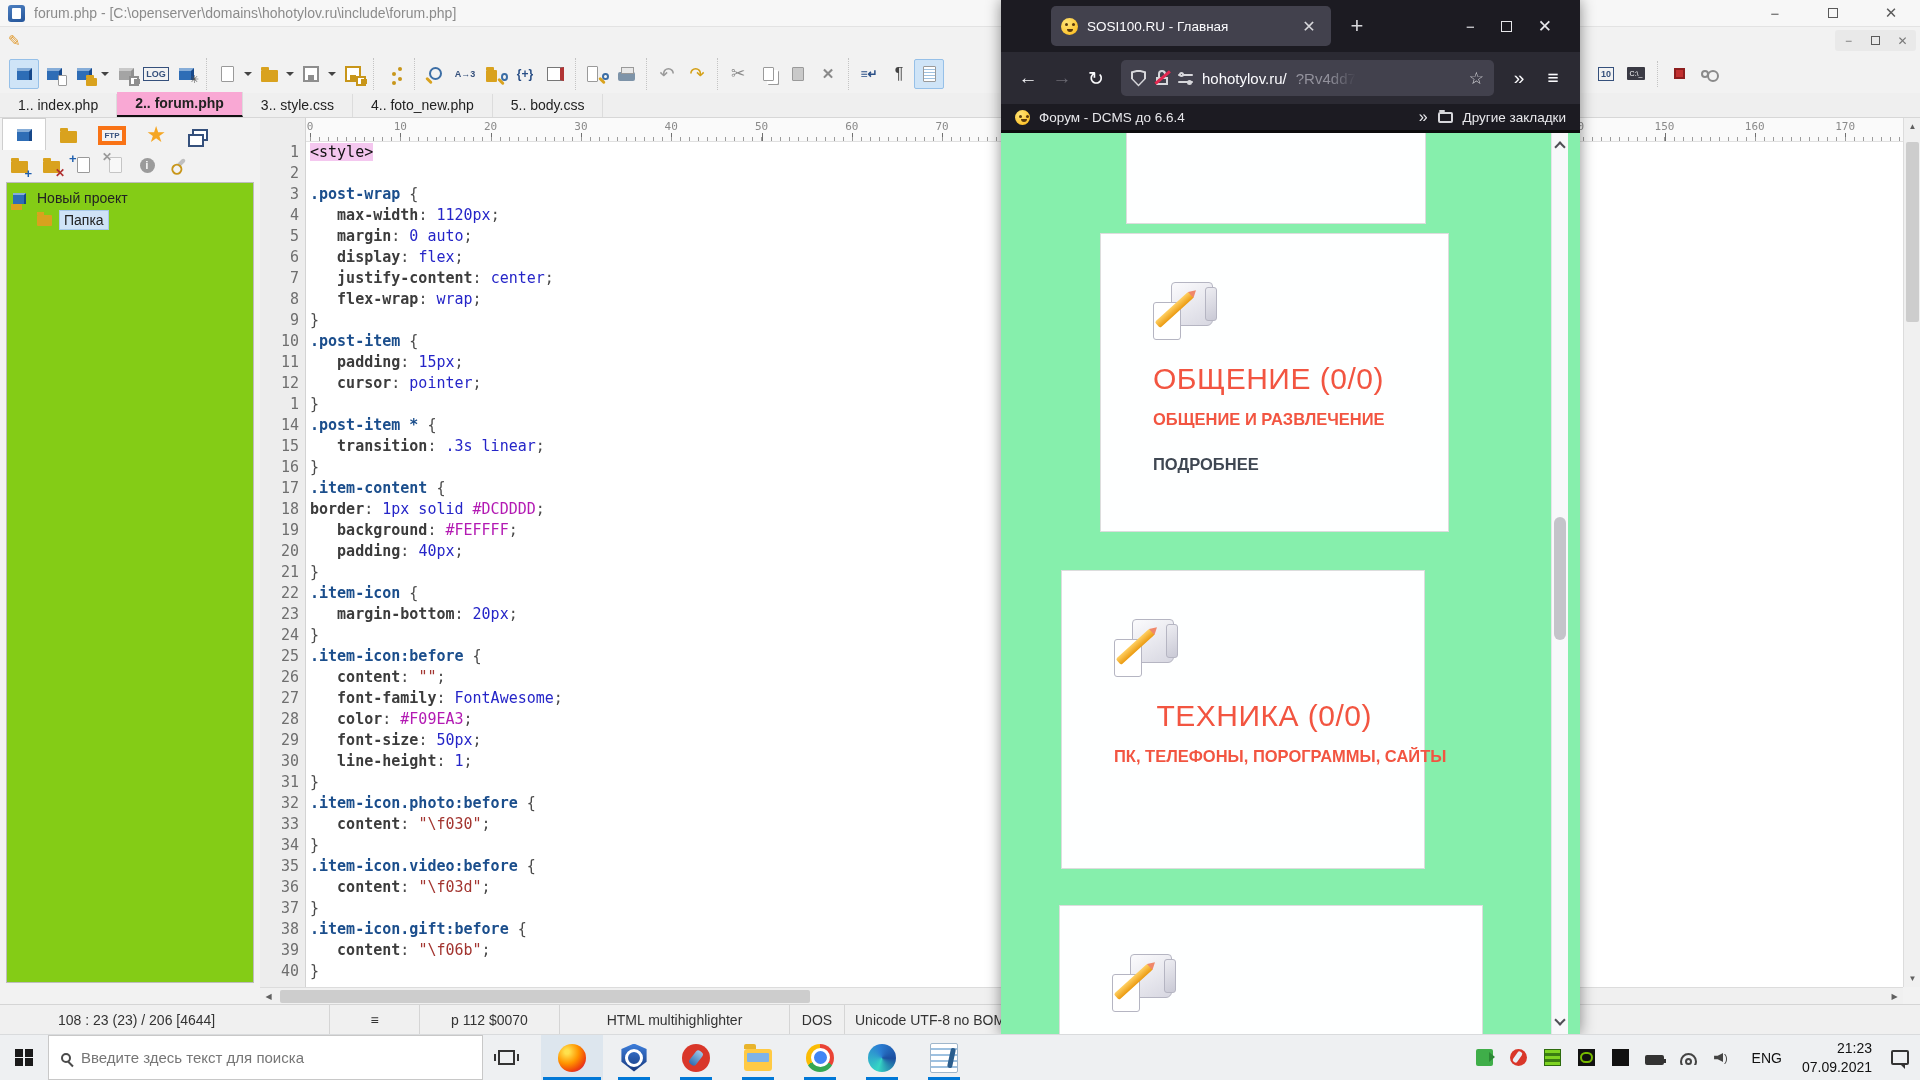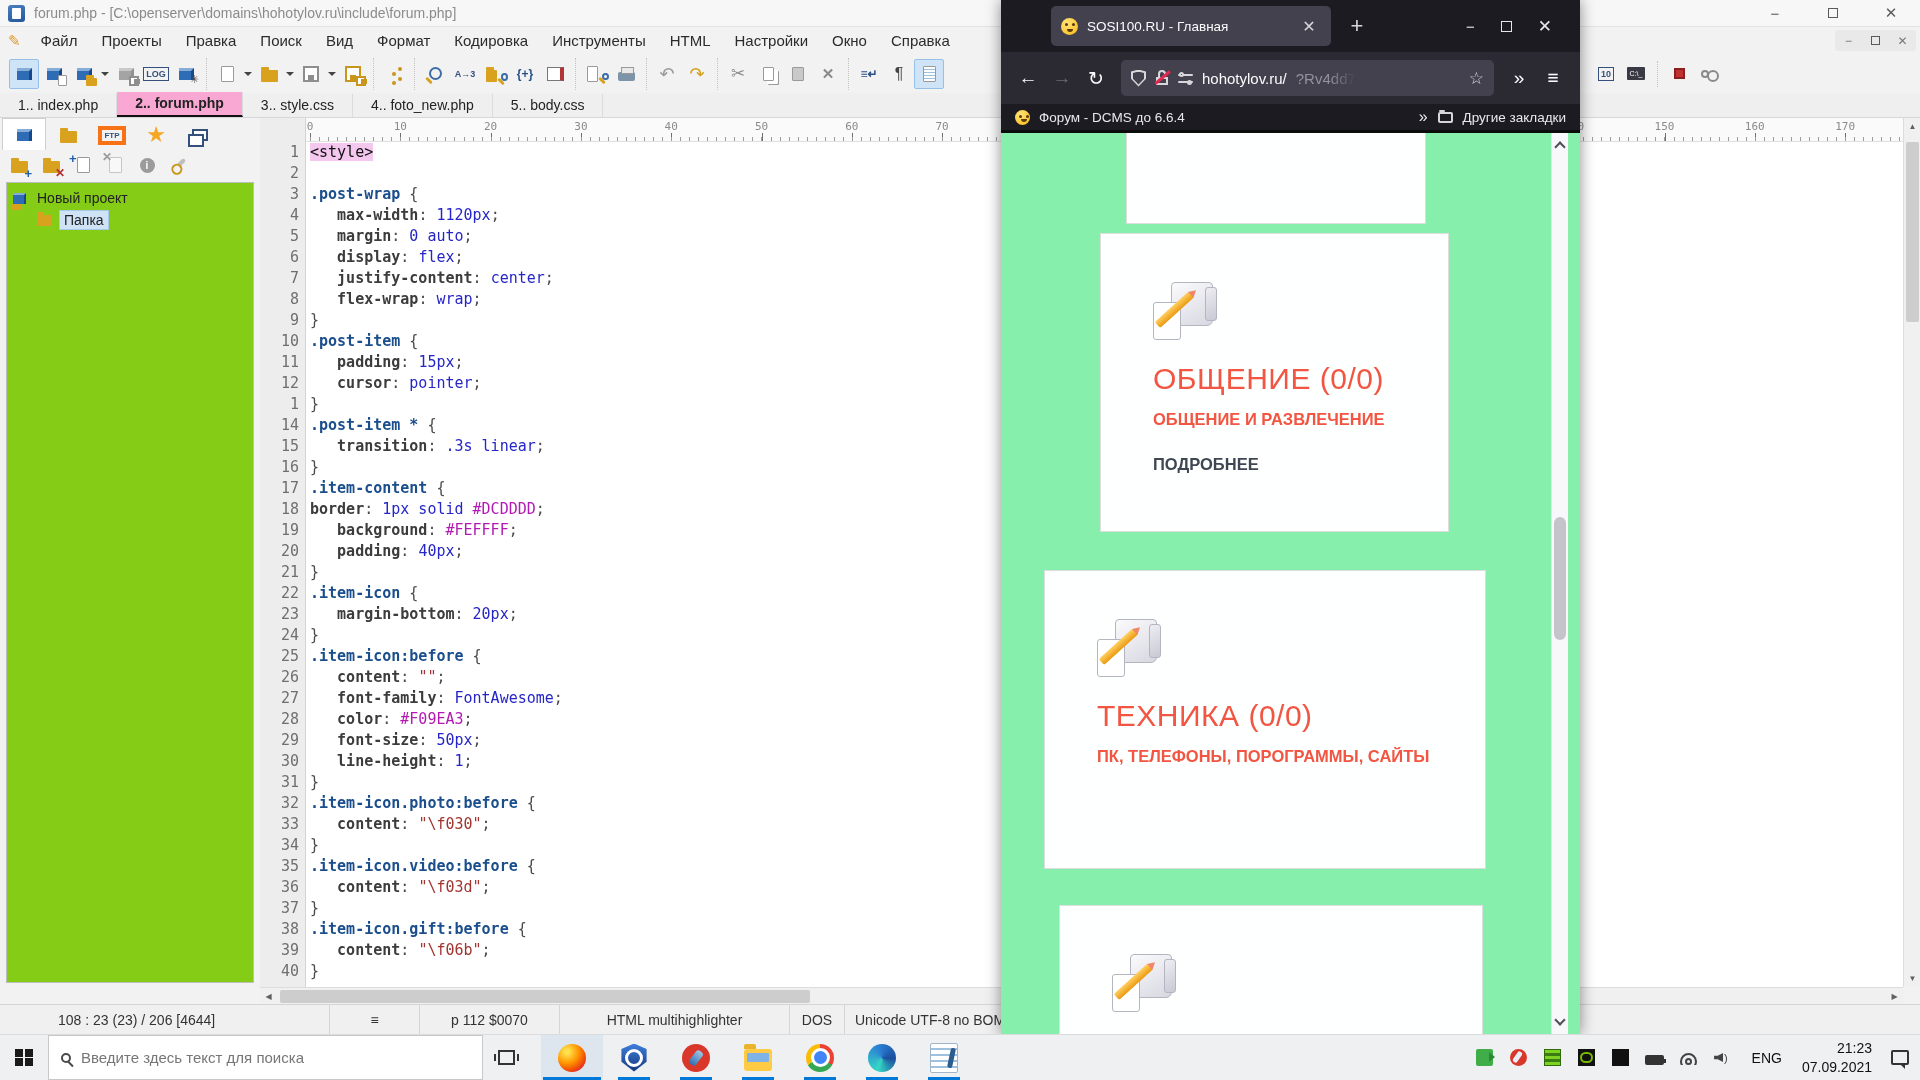--- a/index.html
+++ b/index.html
@@ -171,21 +171,21 @@
   .b-bookmarks{position:absolute;left:0;top:104px;width:100%;height:29px;background:#1c1b22;display:flex;align-items:center;
                padding:0 14px;color:#e8e8ec;font-size:13.5px;gap:9px;border-bottom:3px solid #0c0c0d;}
   .bm-right{margin-left:auto;display:flex;align-items:center;gap:10px;}
   .folder-o{width:15px;height:11px;border:2px solid #d7d7db;border-radius:2px;position:relative;}
   .folder-o::before{content:"";position:absolute;left:-1px;top:-4px;width:6px;height:2px;background:#d7d7db;border-radius:1px;}
 
   .b-content{position:absolute;left:0;top:133px;width:100%;bottom:0;background:#86efac;overflow:hidden;}
   .site-card{position:absolute;background:#feffff;border:1px solid #dcdddd;padding:48px 52px;}
   .card-top{left:125px;top:-6px;width:300px;height:68px;border-top:none;}
   .card-1{left:99px;top:100px;width:349px;height:299px;}
-  .card-2{left:43px;top:437px;width:442px;height:299px;}
+  .card-2{left:60px;top:437px;width:364px;height:299px;text-align:right;}
   .card-3{left:58px;top:772px;width:424px;height:290px;}
   .card-title{color:#f25541;font-size:30px;letter-spacing:.5px;margin:22px 0 0 0;white-space:nowrap;}
   .card-sub{color:#f25541;font-size:16.5px;font-weight:bold;margin-top:14px;white-space:nowrap;}
   .card-more{color:#3f4752;font-size:16.5px;font-weight:bold;margin-top:26px;}
   .fpicon{width:64px;height:58px;position:relative;}
   .fp-back{position:absolute;right:4px;top:0;width:42px;height:44px;background:linear-gradient(150deg,#fbfbfd,#d7d7e1);border:1px solid #b5b5c2;border-radius:4px 4px 6px 4px;}
   .fp-back::before{content:"";position:absolute;right:-5px;top:4px;width:10px;height:32px;background:linear-gradient(150deg,#ededf2,#c9c9d5);border:1px solid #b5b5c2;border-radius:3px;}
   .fp-page{position:absolute;left:0;bottom:0;width:28px;height:38px;background:#fff;border:1px solid #b5b5c2;border-radius:3px;}
   .fp-pencil{position:absolute;left:7px;bottom:12px;width:46px;height:8px;background:linear-gradient(#ffd063,#eb9a10);border-radius:2px;transform:rotate(-42deg);transform-origin:left bottom;}
   .fp-pencil::before{content:"";position:absolute;right:-6px;top:0;border-left:7px solid #f0876a;border-top:4px solid transparent;border-bottom:4px solid transparent;}
@@ -270,34 +270,20 @@
         <span class="wc-btn">−</span>
         <span class="wc-btn">
             <span class="wc-restore"></span>
           </span>
         <span class="wc-btn">✕</span>
       </span>
     </div>
 
     <div class="e-menubar">
       <span class="pencil-ic">✎</span>
-      <span style="display:flex">
-          <span class="menu-item">Файл</span>
-          <span class="menu-item">Проекты</span>
-          <span class="menu-item">Правка</span>
-          <span class="menu-item">Поиск</span>
-          <span class="menu-item">Вид</span>
-          <span class="menu-item">Формат</span>
-          <span class="menu-item">Кодировка</span>
-          <span class="menu-item">Инструменты</span>
-          <span class="menu-item">HTML</span>
-          <span class="menu-item">Настройки</span>
-          <span class="menu-item">Окно</span>
-          <span class="menu-item">Справка</span>
-        </span>
       <span class="mdi-controls">
         <span class="mdi-btn">−</span>
         <span class="mdi-btn">
             <span class="wc-box" style="width:9px;height:9px"></span>
           </span>
         <span class="mdi-btn">✕</span>
       </span>
     </div>
 
     <div class="e-toolbar">

